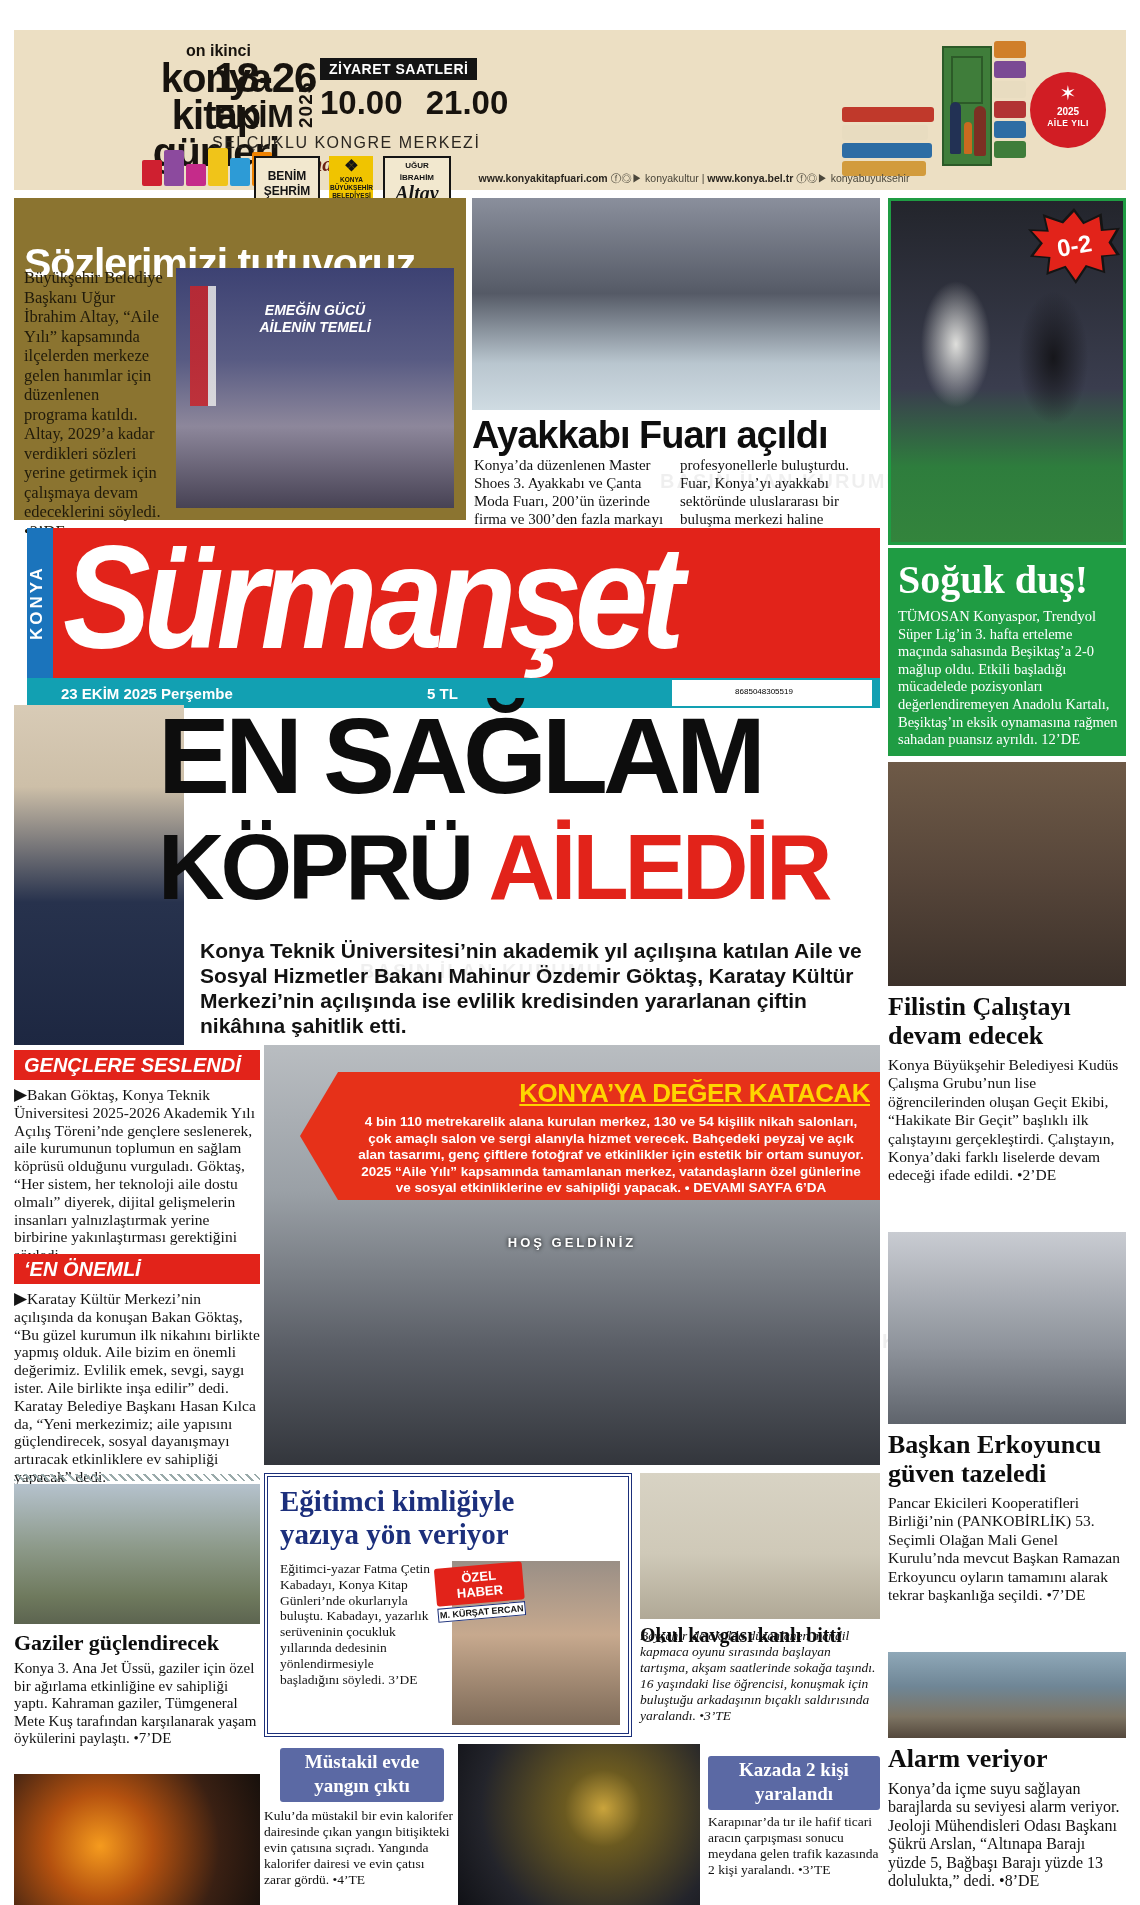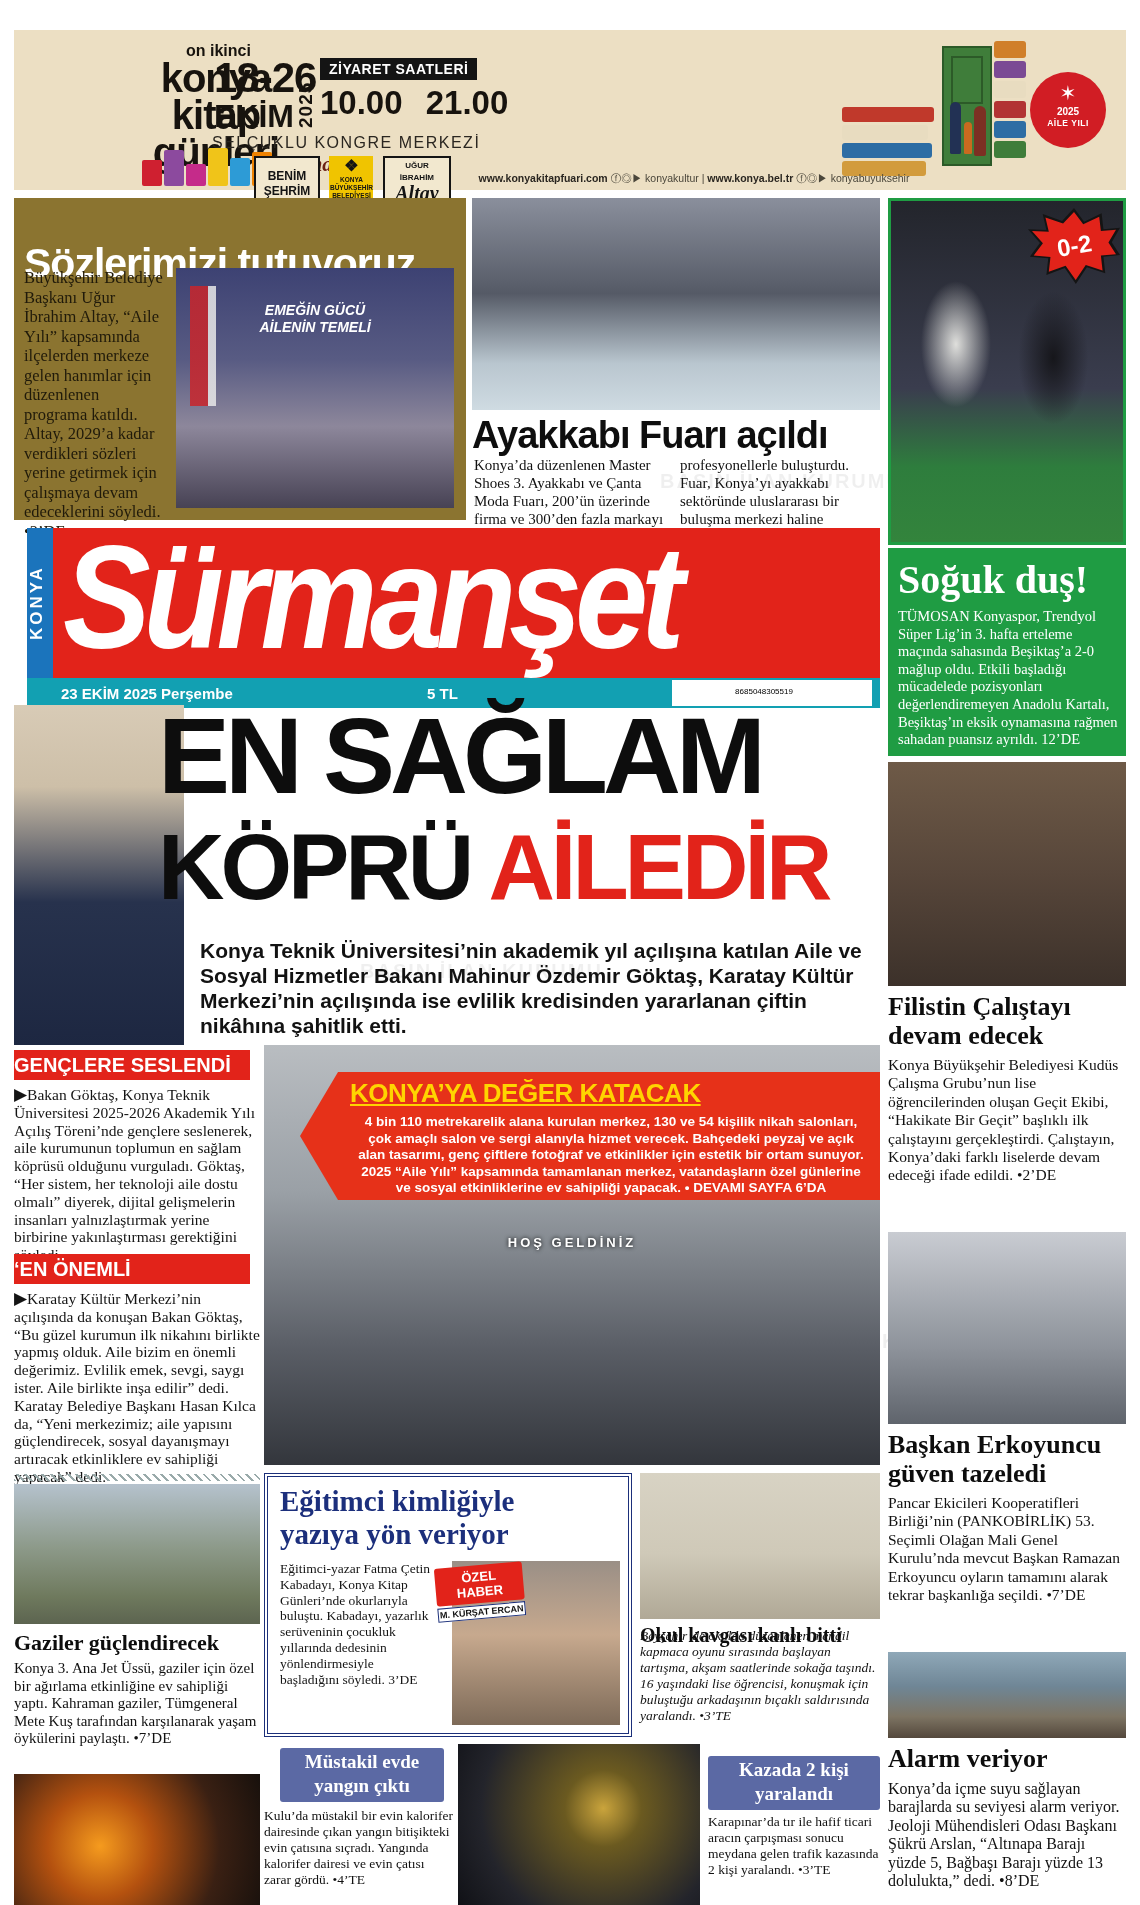--- a/index.html
+++ b/index.html
@@ -118,22 +118,22 @@
   .minister{left:14px;top:705px;width:170px;height:340px;
       background:linear-gradient(180deg,#d8cbb6 0%,#cdbfa8 24%,#27324d 58%,#1d2741 100%);}
   .main-h1{left:158px;top:700px;width:724px;font-size:108px;line-height:112px;font-weight:900;
       letter-spacing:-5px;color:#0d0d0d;white-space:nowrap;}
   .main-h2{left:158px;top:816px;width:724px;font-size:92px;line-height:102px;font-weight:900;
       letter-spacing:-4px;color:#0d0d0d;white-space:nowrap;}
   .main-h2 .red{color:#e2231a;}
   .main-deck{left:200px;top:938px;width:678px;font-size:21px;font-weight:bold;line-height:25px;color:#121212;}
 
   
-  .redbar{background:#e2231a;color:#fff;font-weight:800;font-size:20px;
-      line-height:30px;padding-left:0;letter-spacing:0;}
+  .redbar{background:#e2231a;color:#fff;font-weight:800;font-style:italic;font-size:20px;
+      line-height:30px;padding-left:10px;letter-spacing:0;}
   .bar1{left:14px;top:1050px;width:236px;height:30px;}
   .bar2{left:14px;top:1254px;width:236px;height:30px;}
   .colbody{font-family:"Liberation Serif",serif;font-size:15.5px;line-height:17.8px;color:#141414;text-align:left;}
   .body1{left:14px;top:1086px;width:248px;}
   .body2{left:14px;top:1290px;width:248px;}
   .tri{font-family:"DejaVu Sans",sans-serif;font-size:17px;}
   .hatch{left:14px;top:1474px;width:246px;height:7px;
       background:repeating-linear-gradient(45deg,#9aa 0 2px,transparent 2px 6px);}
   .gazi-photo{left:14px;top:1484px;width:246px;height:140px;
       background:linear-gradient(180deg,#b5c2cd 0%,#8d9a8a 45%,#6f7a5e 80%,#5c6450 100%);}
@@ -142,21 +142,21 @@
   .fire-photo{left:14px;top:1774px;width:246px;height:131px;
       background:radial-gradient(circle at 35% 55%,#f59b1e 0%,#b4510f 30%,#3a2013 68%,#17100c 100%);}
 
   
   .crowd-photo{left:264px;top:1045px;width:616px;height:420px;
       background:linear-gradient(180deg,#b9bdc1 0%,#9aa0a6 35%,#5a5e66 72%,#33363c 100%);}
   .crowd-sign{position:absolute;left:0;right:0;top:190px;text-align:center;color:#fff;
       font-size:13px;font-weight:bold;letter-spacing:3px;text-shadow:0 0 4px #000;}
   .deger{left:300px;top:1072px;width:580px;height:128px;background:#e63119;
       clip-path:polygon(0 50%,38px 0,100% 0,100% 100%,38px 100%);}
-  .deger-t{position:absolute;left:50px;right:10px;top:6px;text-align:left;color:#ffd400;
+  .deger-t{position:absolute;left:50px;right:10px;top:6px;text-align:right;color:#ffd400;
       font-size:26px;font-weight:800;text-decoration:underline;letter-spacing:-.5px;}
   .deger-b{position:absolute;left:54px;right:12px;top:42px;text-align:center;color:#fff;
       font-size:13.5px;font-weight:bold;line-height:16.5px;}
 
   .egit-box{left:264px;top:1473px;width:368px;height:264px;box-sizing:border-box;
       border:4px double #1b2f7a;background:#fff;}
   .egit-h{position:absolute;left:12px;top:8px;width:340px;font-family:"Liberation Serif",serif;
       font-size:29px;line-height:33px;font-weight:bold;color:#1c2f7c;}
   .egit-body{position:absolute;left:12px;top:84px;width:152px;font-family:"Liberation Serif",serif;
       font-size:13.5px;line-height:15.8px;color:#141414;}

